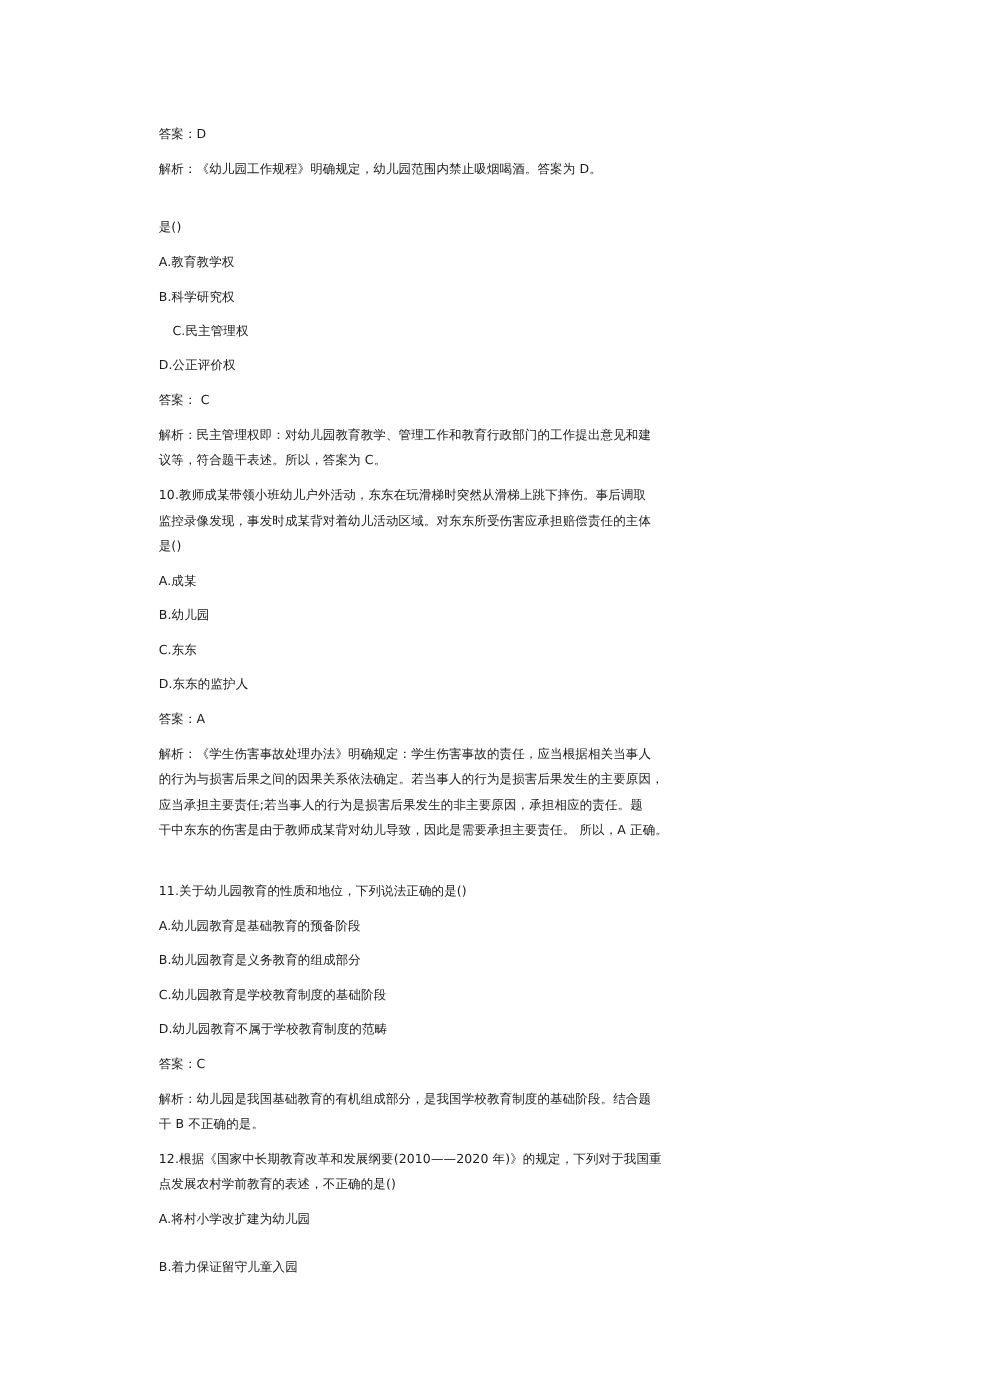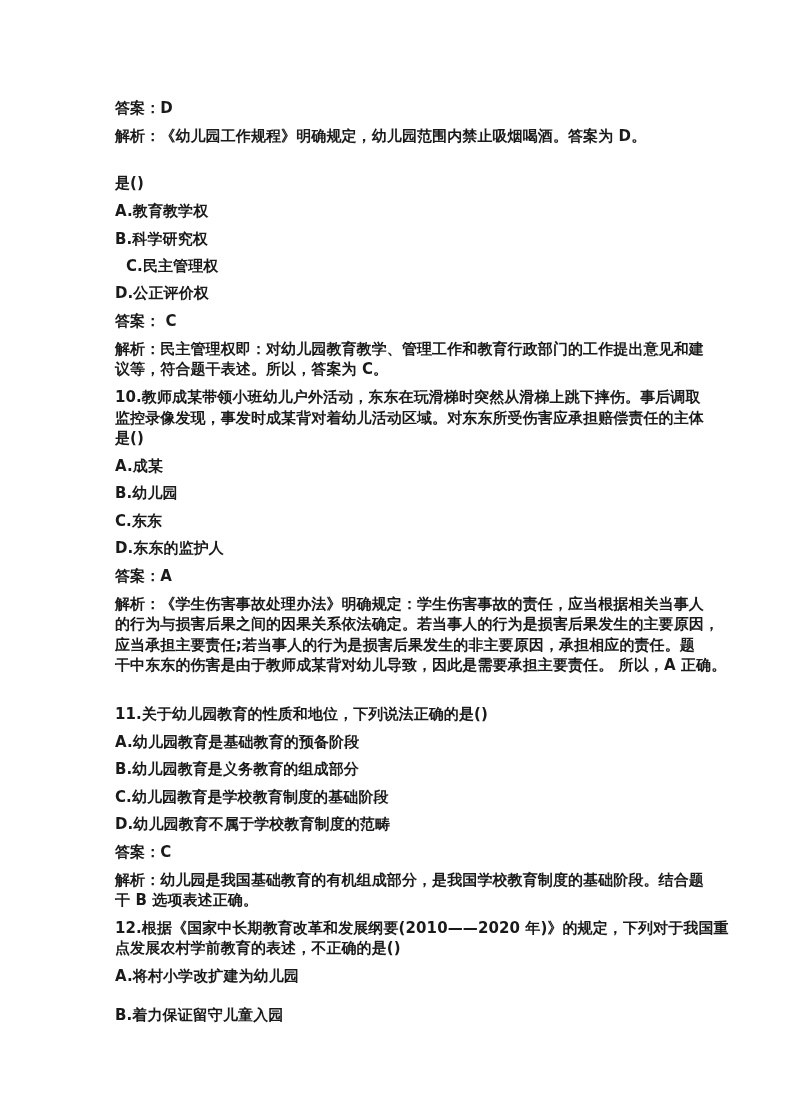--- a/index.html
+++ b/index.html
@@ -1,19 +1,19 @@
 <!DOCTYPE html>
 <html><head>
 <meta charset="utf-8">
 <style>
   html, body { margin: 0; padding: 0; background: #ffffff; }
   body { width: 790px; height: 1119px; position: relative; overflow: hidden;
          font-family: "DejaVu Sans", "Liberation Sans", sans-serif; color: #1a1a1a; }
   .page { position: absolute; left: 0; top: 0; width: 790px; height: 1119px; background: #fff; }
-  .line { position: absolute; left: 115px; font-size: 15px; line-height: 20px; white-space: nowrap; letter-spacing: 0.1px; font-weight: bold; }
+  .line { position: absolute; left: 127px; font-size: 10px; line-height: 20px; white-space: nowrap; letter-spacing: 0.1px; }
 </style>
 </head>
 <body>
 
 <div class="page" id="page">
     <div class="line" style="top: 98px;">答案：D</div>
     <div class="line" style="top: 126px;">解析：《幼儿园工作规程》明确规定，幼儿园范围内禁止吸烟喝酒。答案为 D。</div>
     <div class="line" style="top: 173px;">是()</div>
     <div class="line" style="top: 201px;">A.教育教学权</div>
     <div class="line" style="top: 229px;">B.科学研究权</div>
@@ -34,18 +34,18 @@
     <div class="line" style="top: 614px;">的行为与损害后果之间的因果关系依法确定。若当事人的行为是损害后果发生的主要原因，</div>
     <div class="line" style="top: 635px;">应当承担主要责任;若当事人的行为是损害后果发生的非主要原因，承担相应的责任。题</div>
     <div class="line" style="top: 655px;">干中东东的伤害是由于教师成某背对幼儿导致，因此是需要承担主要责任。 所以，A 正确。</div>
     <div class="line" style="top: 704px;">11.关于幼儿园教育的性质和地位，下列说法正确的是()</div>
     <div class="line" style="top: 732px;">A.幼儿园教育是基础教育的预备阶段</div>
     <div class="line" style="top: 759px;">B.幼儿园教育是义务教育的组成部分</div>
     <div class="line" style="top: 787px;">C.幼儿园教育是学校教育制度的基础阶段</div>
     <div class="line" style="top: 814px;">D.幼儿园教育不属于学校教育制度的范畴</div>
     <div class="line" style="top: 842px;">答案：C</div>
     <div class="line" style="top: 870px;">解析：幼儿园是我国基础教育的有机组成部分，是我国学校教育制度的基础阶段。结合题</div>
-    <div class="line" style="top: 890px;">干 B 选项表述正确。</div>
+    <div class="line" style="top: 890px;">干 B 不正确的是。</div>
     <div class="line" style="top: 918px;">12.根据《国家中长期教育改革和发展纲要(2010——2020 年)》的规定，下列对于我国重</div>
     <div class="line" style="top: 938px;">点发展农村学前教育的表述，不正确的是()</div>
     <div class="line" style="top: 966px;">A.将村小学改扩建为幼儿园</div>
     <div class="line" style="top: 993px; margin-top: 12px;">B.着力保证留守儿童入园</div>
   </div>
 
 </body></html>

